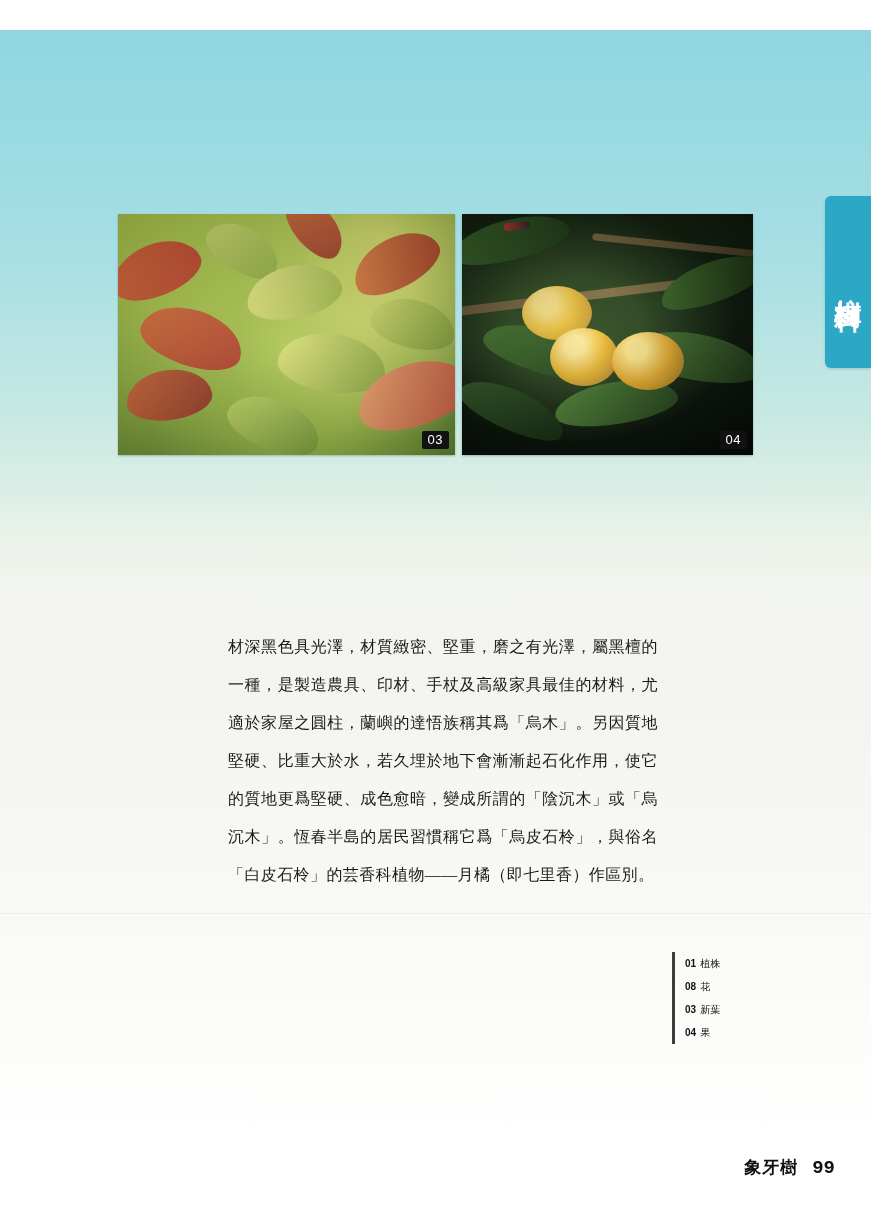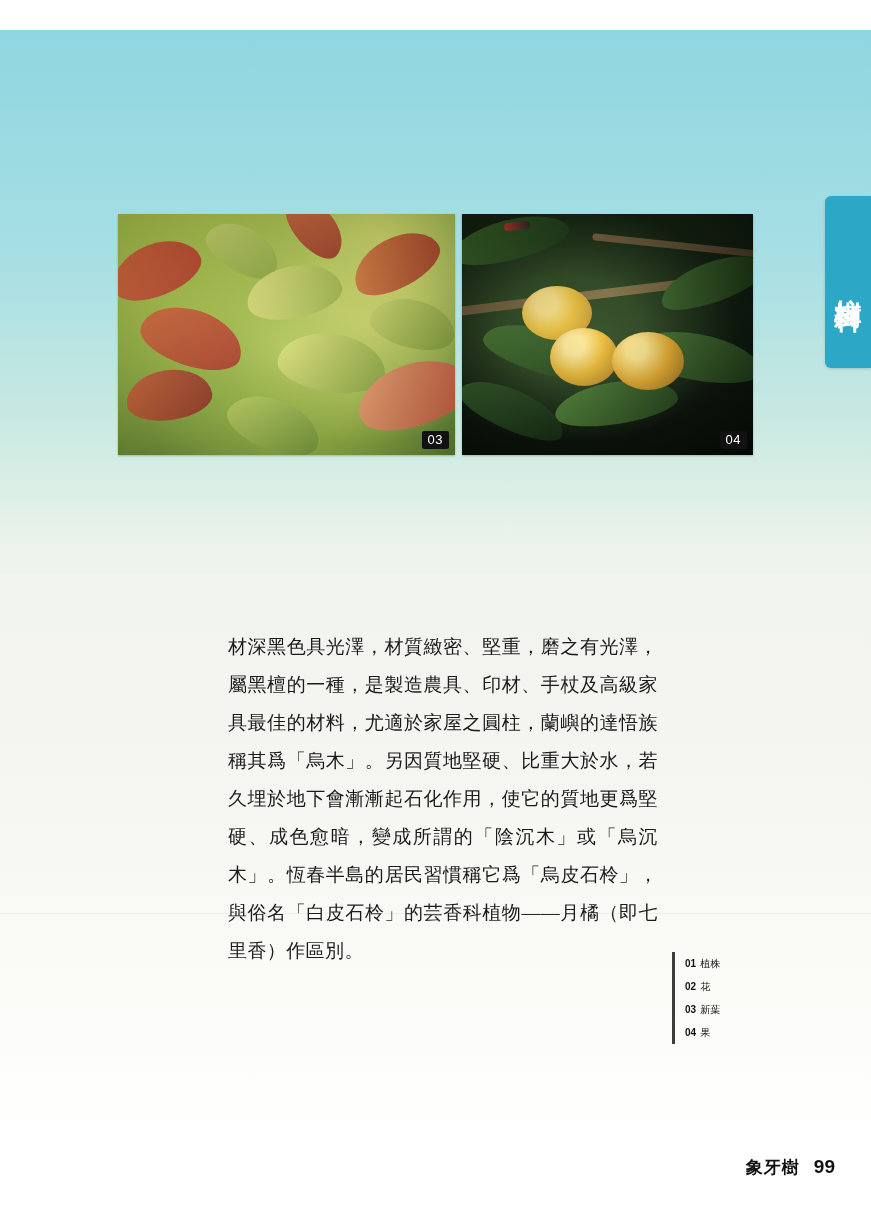--- a/index.html
+++ b/index.html
@@ -115,21 +115,21 @@
     position: absolute;
     border-radius: 50% 50% 50% 50% / 60% 60% 40% 40%;
   }
 
   
   #body-text {
     position: absolute;
     left: 228px;
     top: 628px;
     width: 430px;
-    font-size: 19px;
+    font-size: 16px;
     line-height: 38px;
     color: #1b1b1b;
     text-align: justify;
     text-justify: inter-character;
     letter-spacing: 0.4px;
   }
   #body-text p { margin: 0; }
   #body-text p + p { text-indent: 2em; }
 
   
@@ -160,21 +160,21 @@
   }
   #footer .f-title {
     font-size: 17px;
     font-weight: bold;
     font-family: "Liberation Serif", "DejaVu Serif", serif;
     letter-spacing: 1px;
   }
   #footer .f-page {
     font-size: 19px;
     font-weight: bold;
-    font-family: Liberation Sans, sans-serif;
+    font-family: Liberation Mono, monospace;
   }
 
   
   #hairline {
     position: absolute;
     left: 0;
     top: 913px;
     width: 871px;
     height: 1px;
     background: rgba(0,0,0,0.045);
@@ -244,21 +244,21 @@
 
   <div id="body-text">
     <p>材深黑色具光澤，材質緻密、堅重，磨之有光澤，屬黑檀的一種，是製造農具、印材、手杖及高級家具最佳的材料，尤適於家屋之圓柱，蘭嶼的達悟族稱其爲「烏木」。另因質地堅硬、比重大於水，若久埋於地下會漸漸起石化作用，使它的質地更爲堅硬、成色愈暗，變成所謂的「陰沉木」或「烏沉木」。恆春半島的居民習慣稱它爲「烏皮石柃」，與俗名「白皮石柃」的芸香科植物——月橘（即七里香）作區別。</p>
   </div>
 
   <div id="captions">
     <div class="cap-row">
       <span class="cap-num">01</span><span>植株</span>
     </div>
     <div class="cap-row">
-      <span class="cap-num">02</span><span>花</span>
+      <span class="cap-num">08</span><span>花</span>
     </div>
     <div class="cap-row">
       <span class="cap-num">03</span><span>新葉</span>
     </div>
     <div class="cap-row">
       <span class="cap-num">04</span><span>果</span>
     </div>
   </div>
 
   <div id="footer">

